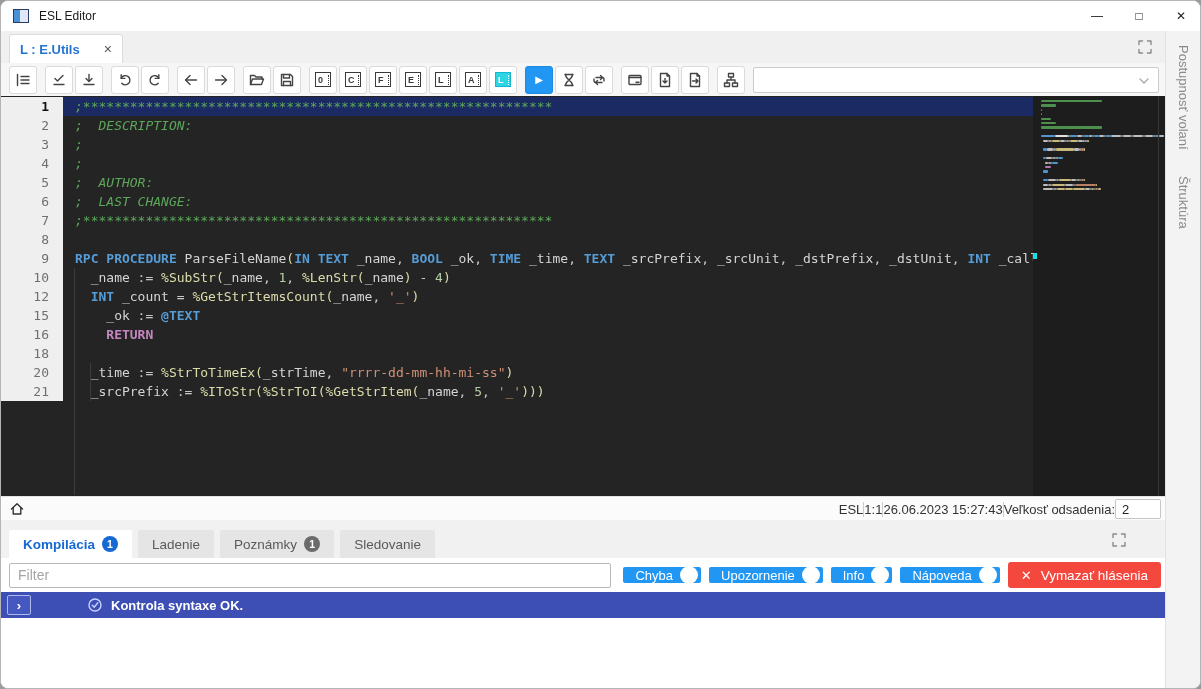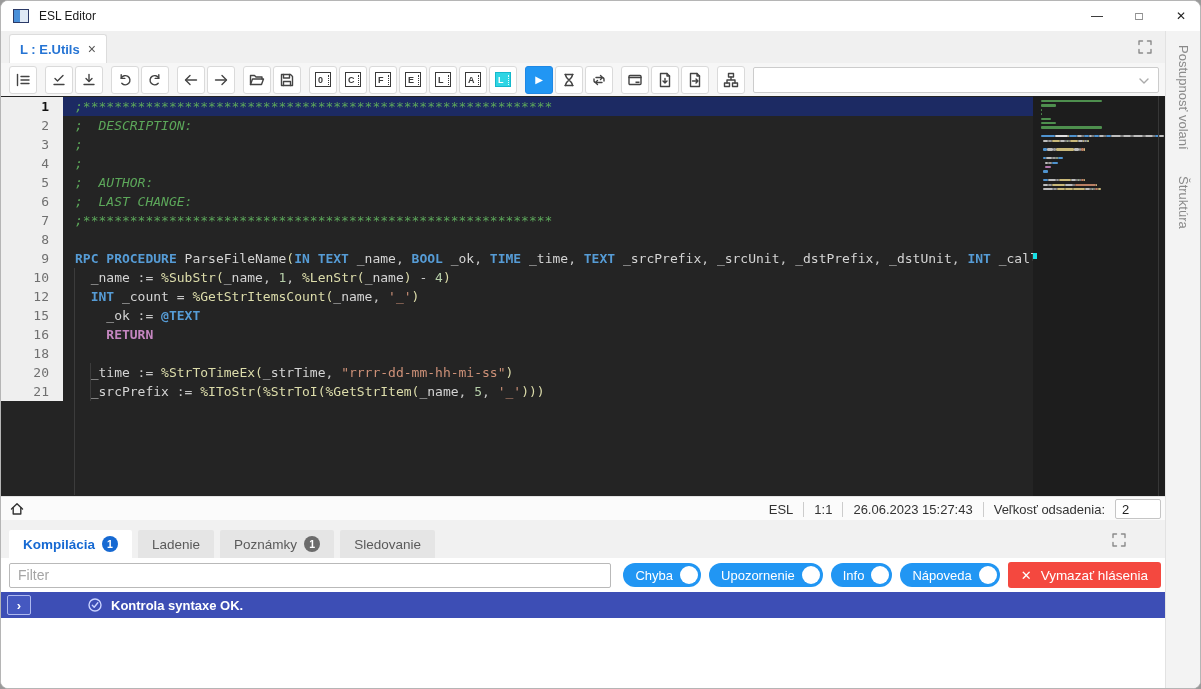--- a/index.html
+++ b/index.html
@@ -11,21 +11,21 @@
   }
   
   .titlebar { position:absolute; left:0; top:0; width:1201px; height:30px; background:#fff; display:flex; align-items:center; }
   .app-icon { width:16px; height:14px; margin:0 10px 0 12px; border:1px solid #2b3a67; background:#dfe9f5; position:relative; }
   .app-icon::before { content:""; position:absolute; left:0; top:0; width:6px; height:100%; background:#4a90d9; }
   .win-title { font-size:12px; color:#1a1a1a; }
   .win-controls { position:absolute; right:0; top:0; height:30px; display:flex; }
   .win-btn { width:42px; height:30px; display:flex; align-items:center; justify-content:center; font-size:12px; color:#222; cursor:default; }
   
   .tabbar { position:absolute; left:0; top:30px; width:1166px; height:32px; background:#f0f0f0; }
-  .doc-tab { position:absolute; left:8px; top:3px; height:29px; background:#fff; border:1px solid #dcdcdc; border-bottom:none; border-radius:3px 3px 0 0; display:flex; align-items:center; padding:0 10px; gap:8px; }
+  .doc-tab { position:absolute; left:8px; top:3px; height:29px; background:#fff; border:1px solid #dcdcdc; border-bottom:none; border-radius:3px 3px 0 0; display:flex; align-items:center; padding:0 10px; gap:24px; }
   .doc-tab-label { color:#2574d4; font-size:13px; font-weight:bold; }
   .doc-tab-close { color:#555; font-size:14px; line-height:1; }
   .expand-btn { position:absolute; width:16px; height:16px; color:#8a8a8a; }
   .tabbar .expand-btn { right:14px; top:8px; }
   
   .toolbar { position:absolute; left:0; top:62px; width:1166px; height:33px; background:#f6f6f6; display:flex; align-items:center; padding:0 8px; gap:8px; }
   .tb-group { display:flex; gap:2px; }
   .tb-btn { width:28px; height:28px; background:#fff; border:1px solid #dadada; border-radius:3px; display:flex; align-items:center; justify-content:center; padding:0; }
   .tb-btn svg { display:block; }
   .tb-btn.primary { background:#2196f3; border-color:#1e88e5; color:#fff; font-size:10px; }
@@ -56,35 +56,35 @@
   .mm-line { height:4.4px; display:flex; align-items:center; padding-left:2px; }
   .mm-tok { height:2.2px; border-radius:1px; flex:none; }
   .mm-cm{background:#4e8f4e}.mm-kw{background:#4f93cf}.mm-fn{background:#c9b97a}
   .mm-va{background:#bdbdbd}.mm-nu{background:#a8bf9c}.mm-st{background:#b97f63}
   .mm-op{background:#9a9a9a}.mm-ctl{background:#b476ae}.mm-pn{background:#e0e0e0}
   .mm-sp{background:transparent}
   .scroll-marker { position:absolute; left:1032px; top:157px; width:4px; height:6px; background:#18dfe6; }
   
   .statusbar { position:absolute; left:0; top:495px; width:1166px; height:24px; background:#fbfbfb; border-top:1px solid #e3e3e3; }
   .home-btn { position:absolute; left:8px; top:4px; width:16px; height:16px; color:#333; }
-  .sb-right { position:absolute; right:6px; top:0; height:24px; display:flex; align-items:center; gap:10px; font-size:13px; color:#333; }
+  .sb-right { position:absolute; right:6px; top:0; height:24px; display:flex; align-items:center; font-size:13px; color:#333; }
   .sb-sep { width:1px; height:15px; background:#ccc; }
   .indent-input { width:46px; height:20px; border:1px solid #c5c5c5; border-radius:2px; font-size:13px; padding:0 6px; color:#222; }
   
   .panel { position:absolute; left:0; top:519px; width:1166px; height:170px; background:#fff; }
   .btabs { position:absolute; left:0; top:0; width:100%; height:38px; background:#f1f1f1; display:flex; align-items:flex-end; padding:0 0 0 8px; gap:6px; }
   .btab { height:28px; background:#e5e5e5; color:#5a5a5a; font-size:13.5px; display:flex; align-items:center; gap:7px; padding:0 14px; border-radius:2px 2px 0 0; }
   .btab.active { background:#fff; color:#1669d2; font-weight:bold; }
   .badge { width:16px; height:16px; border-radius:50%; background:#6b6b6b; color:#fff; font-size:10.5px; font-weight:bold; display:flex; align-items:center; justify-content:center; }
   .btab.active .badge { background:#1669d2; }
   .btabs .expand-btn { position:absolute; right:40px; top:12px; }
   .frow { position:absolute; left:0; top:38px; width:100%; height:34px; background:#fff; display:flex; align-items:center; padding:0 6px 0 8px; gap:8px; }
   .filter-input { flex:1; height:25px; border:1px solid #b9b9b9; border-radius:2px; font-size:14px; padding:0 8px; color:#333; max-width:668px; margin-right:4px; }
   .filter-input::placeholder { color:#a5a5a5; }
-  .pill { height:24px; border-radius:12px; background:#2196f3; color:#fff; font-size:13px; display:flex; align-items:center; gap:7px; padding:0 3px 0 12px; border:none; }
+  .pill { height:16px; border-radius:2px; background:#2196f3; color:#fff; font-size:13px; display:flex; align-items:center; gap:7px; padding:0 3px 0 12px; border:none; }
   .knob { width:18px; height:18px; border-radius:50%; background:#fff; flex:none; }
   .clear-btn { height:26px; background:#f4483f; color:#fff; border:none; border-radius:3px; font-size:13.5px; display:flex; align-items:center; gap:9px; padding:0 13px; }
   .clear-x { font-size:13px; }
   .msgrow { position:absolute; left:0; top:72px; width:100%; height:26px; background:#3d4eb5; display:flex; align-items:center; }
   .msg-btn { width:24px; height:20px; margin-left:6px; background:#4558c0; border:1px solid #aeb9ef; border-radius:2px; color:#fff; font-size:13px; font-weight:bold; display:flex; align-items:center; justify-content:center; line-height:1; }
   .msg-ico { margin-left:56px; width:16px; height:16px; }
   .msg-text { margin-left:8px; color:#fff; font-size:13px; font-weight:bold; }
   
   .sidebar { position:absolute; right:0; top:30px; width:35px; height:659px; background:#f3f3f3; border-left:1px solid #e2e2e2; padding-top:14px; display:flex; flex-direction:column; align-items:center; gap:26px; }
   .side-label { writing-mode:vertical-rl; color:#8a8a8a; font-size:13px; white-space:nowrap; }

